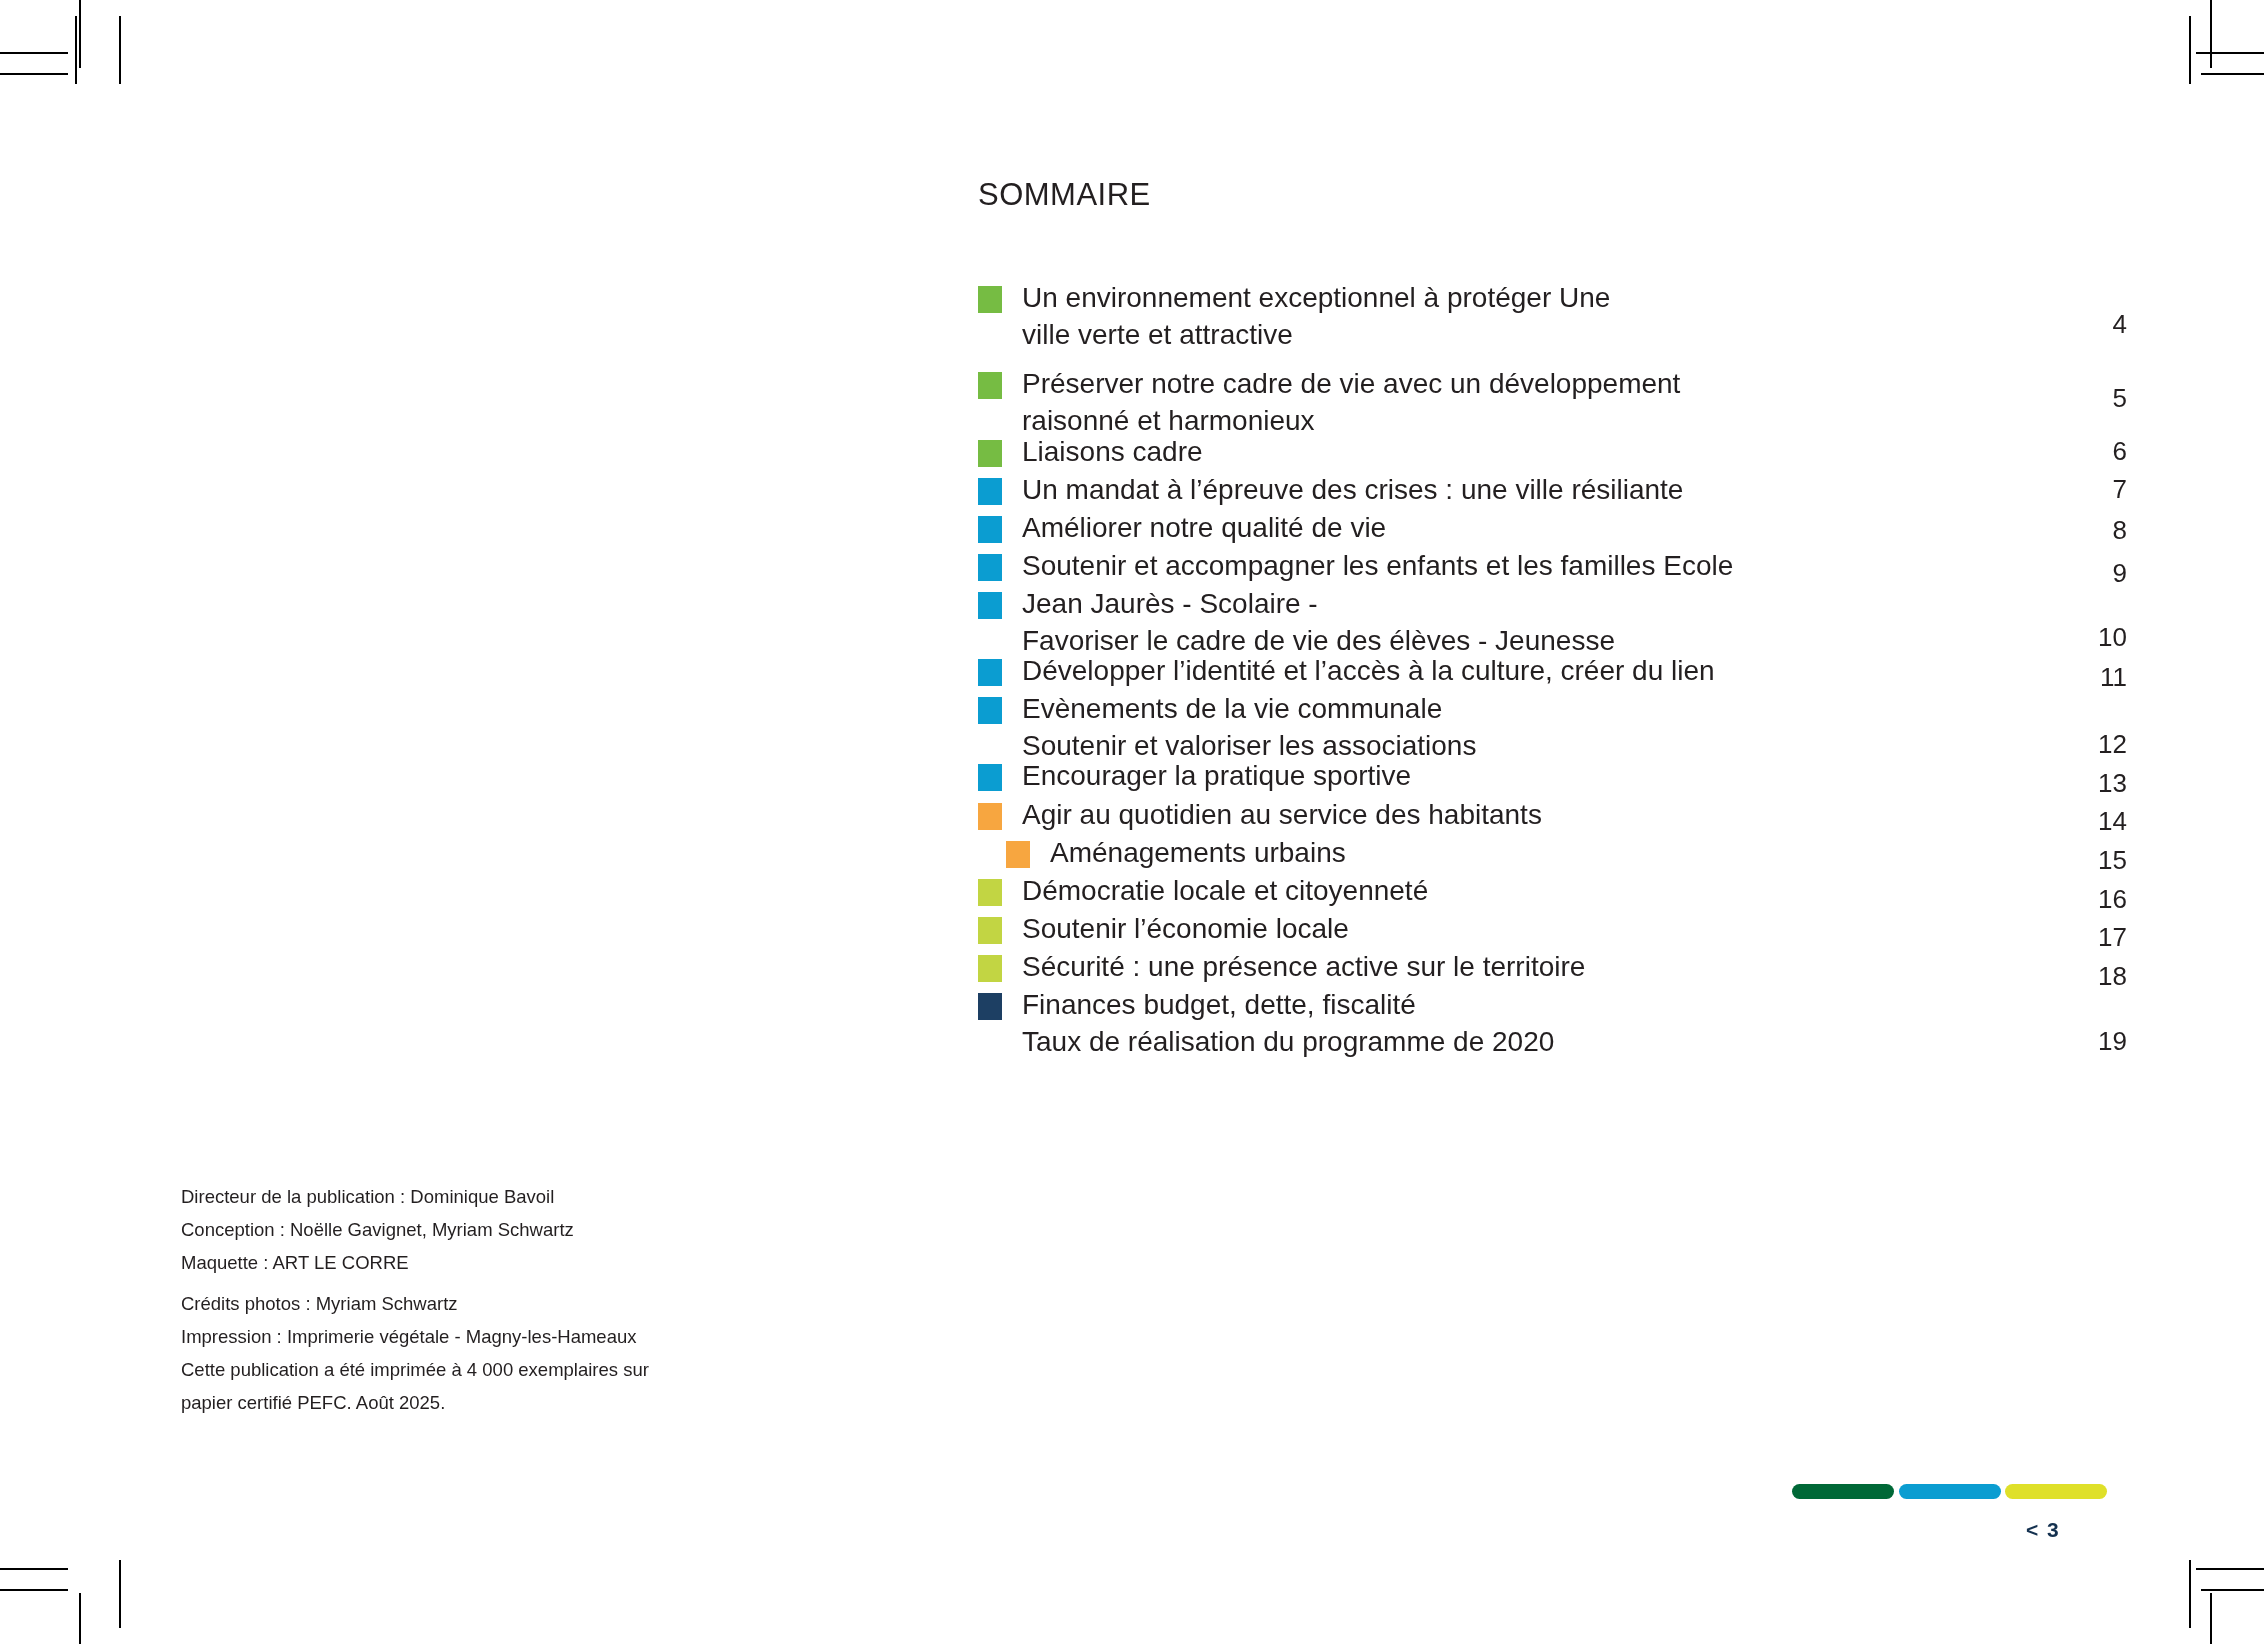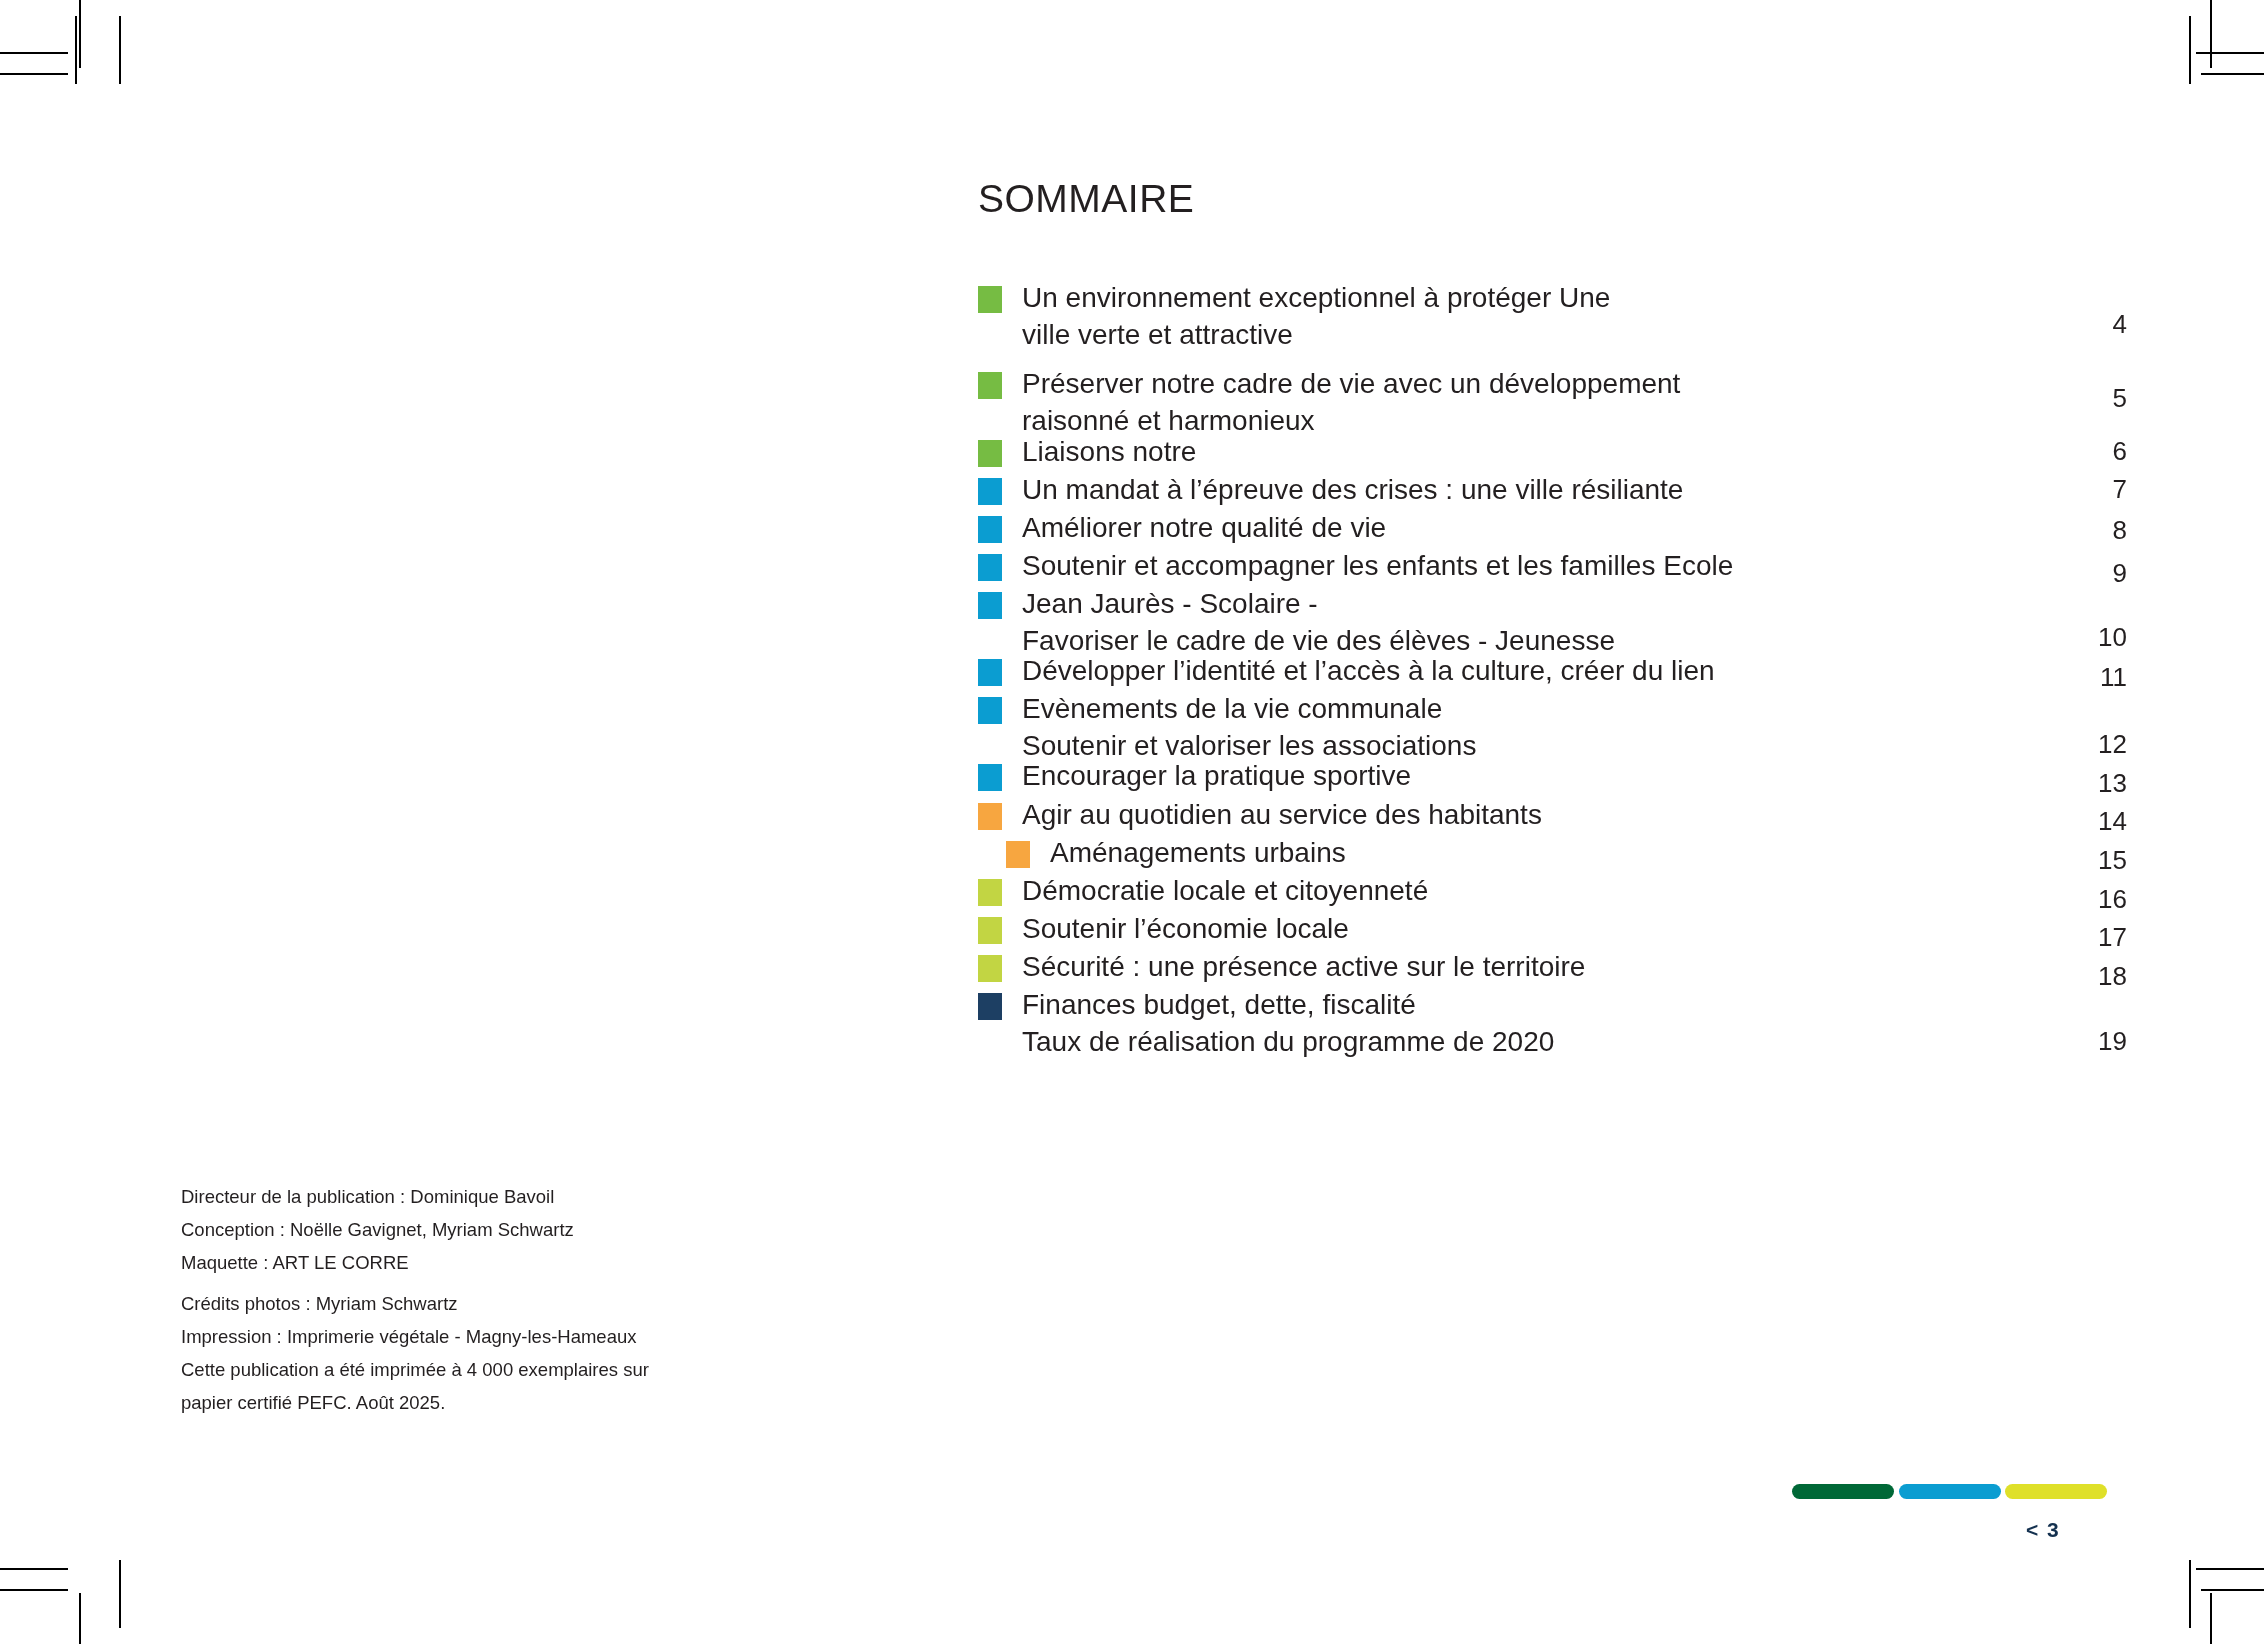--- a/index.html
+++ b/index.html
@@ -22,21 +22,21 @@
     background: #000000;
   }
   .cm-h { height: 1.8px; width: 68px; }
   .cm-v { width: 1.8px; height: 68px; }
 
   
   #page-title {
     position: absolute;
     left: 978px;
     top: 177px;
-    font-size: 39px;
+    font-size: 31px;
     letter-spacing: 0.5px;
     color: #231f20;
     font-weight: 400;
     white-space: nowrap;
   }
 
   
   #toc {
     position: absolute;
     left: 978px;
@@ -163,21 +163,21 @@
       <div class="toc-line">
         <span class="bullet" style="background: rgb(118, 188, 67); top: 3.6px;"></span>
         <span class="toc-text">Préserver notre cadre de vie avec un développement</span>
       </div>
       <div class="toc-cont" style="margin-top: 6.3px;">raisonné et harmonieux</div>
     </div>
     <div class="pagenum" style="position: absolute; top: 101px; right: 0px;">5</div>
     <div class="toc-entry" style="position: absolute; left: 0px; top: 154px; width: 100%;">
       <div class="toc-line">
         <span class="bullet" style="background: rgb(118, 188, 67); top: 3.6px;"></span>
-        <span class="toc-text">Liaisons notre</span>
+        <span class="toc-text">Liaisons cadre</span>
       </div>
     </div>
     <div class="pagenum" style="position: absolute; top: 154px; right: 0px;">6</div>
     <div class="toc-entry" style="position: absolute; left: 0px; top: 192px; width: 100%;">
       <div class="toc-line">
         <span class="bullet" style="background: rgb(11, 157, 209); top: 3.6px;"></span>
         <span class="toc-text">Un mandat à l’épreuve des crises : une ville résiliante</span>
       </div>
     </div>
     <div class="pagenum" style="position: absolute; top: 192px; right: 0px;">7</div>

